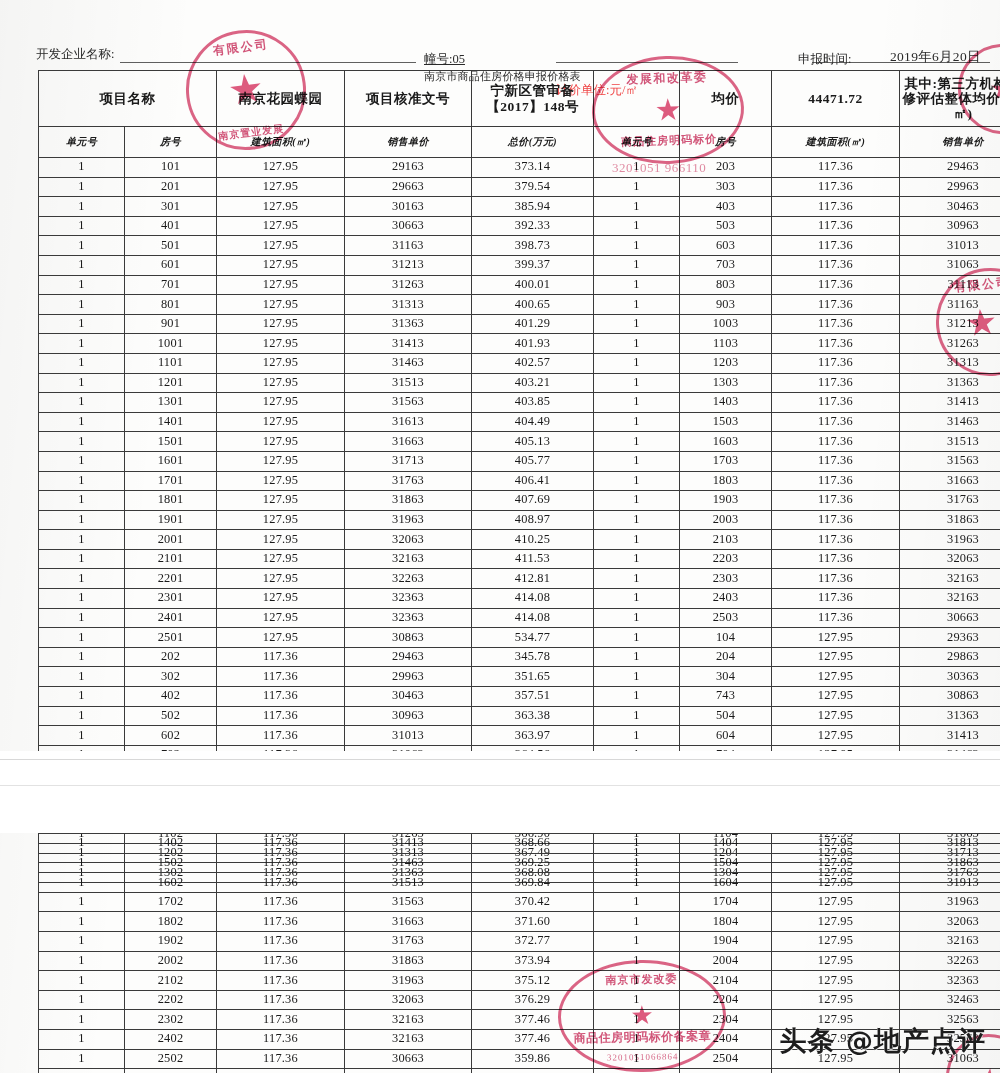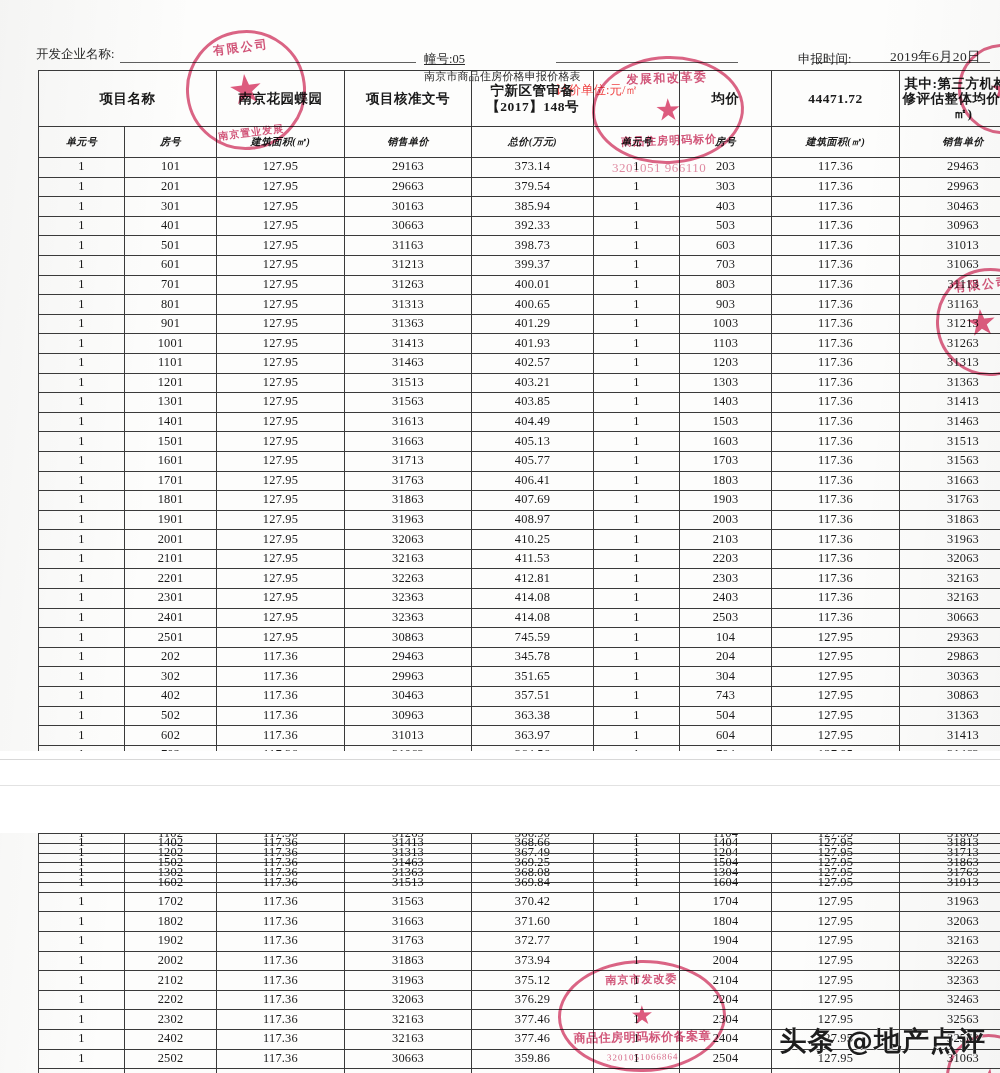--- a/index.html
+++ b/index.html
@@ -530,21 +530,21 @@
         <td>1</td>
         <td>2503</td>
         <td class="num">117.36</td>
         <td class="num">30663</td>
       </tr>
       <tr class="data">
         <td>1</td>
         <td>2501</td>
         <td class="num">127.95</td>
         <td class="num">30863</td>
-        <td class="num">745.59</td>
+        <td class="num">534.77</td>
         <td>1</td>
         <td>104</td>
         <td class="num">127.95</td>
         <td class="num">29363</td>
       </tr>
       <tr class="data">
         <td>1</td>
         <td>202</td>
         <td class="num">117.36</td>
         <td class="num">29463</td>

